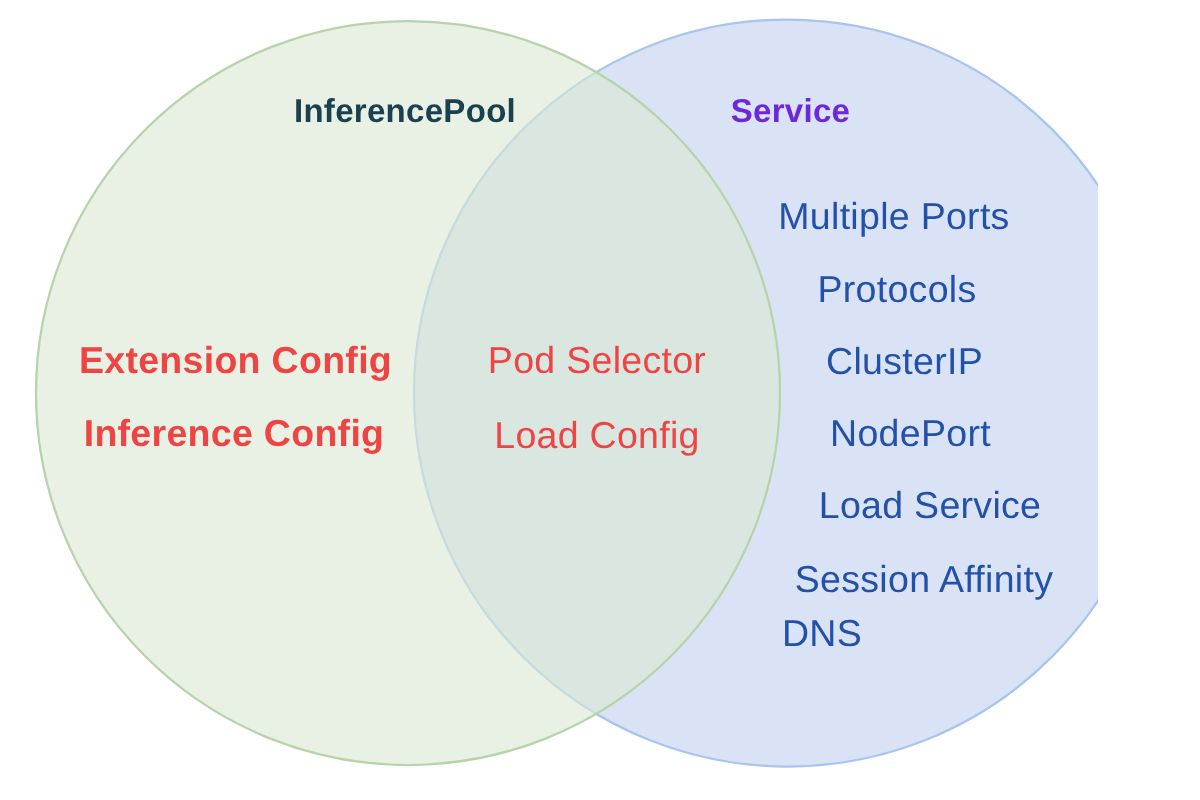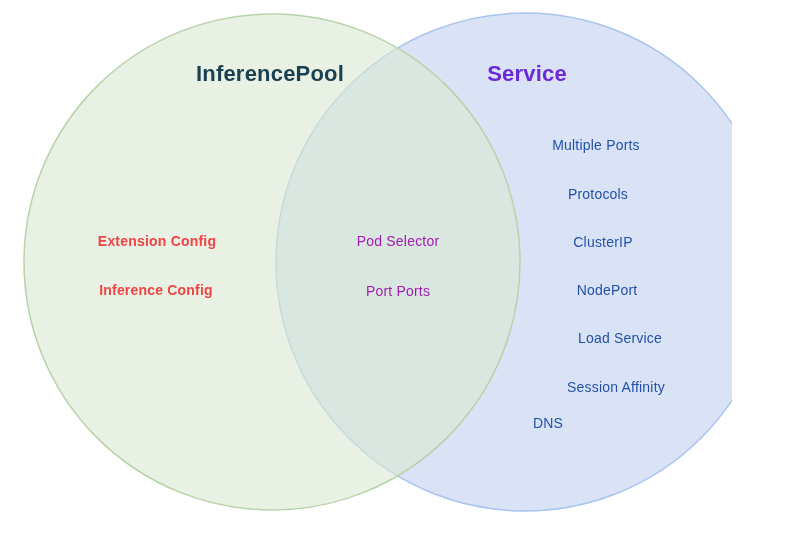--- a/index.html
+++ b/index.html
@@ -17,31 +17,31 @@
   }
   .venn-svg {
     position: absolute;
     top: 0;
     left: 0;
   }
   .label {
     position: absolute;
     transform: translate(-50%, -50%);
     white-space: nowrap;
-    font-size: 14px;
+    font-size: 25px;
     letter-spacing: 0.2px;
   }
   .title {
     font-size: 22px;
     font-weight: bold;
     letter-spacing: 0.2px;
   }
   .left-title   { color: #1b4151; }
   .left-item    { color: #ef4444; font-weight: bold; }
-  .mid-item     { color: #a21caf; }
+  .mid-item     { color: #ef4444; }
   .right-title  { color: #6d28d9; }
   .right-item   { color: #2351aa; }
 </style>
 </head>
 <body>
 
 <div class="canvas">
 
   <svg class="venn-svg" width="800" height="533" viewBox="0 0 800 533">
 
@@ -50,21 +50,21 @@
     <circle cx="272" cy="262" r="248" fill="rgba(218,232,211,0.62)" stroke="#b7d3aa" stroke-width="1.5"></circle>
   </svg>
 
   <div class="label title left-title" style="left:270px; top:74px;">InferencePool</div>
   <div class="label title right-title" style="left:527px; top:74px;">Service</div>
 
   <div class="label left-item" style="left:157px; top:241px;">Extension Config</div>
   <div class="label left-item" style="left:156px; top:290px;">Inference Config</div>
 
   <div class="label mid-item" style="left:398px; top:241px;">Pod Selector</div>
-  <div class="label mid-item" style="left:398px; top:291px;">Port Ports</div>
+  <div class="label mid-item" style="left:398px; top:291px;">Load Config</div>
 
   <div class="label right-item" style="left:596px; top:145px;">Multiple Ports</div>
   <div class="label right-item" style="left:603px; top:242px;">ClusterIP</div>
   <div class="label right-item" style="left:598px; top:194px;">Protocols</div>
   <div class="label right-item" style="left:607px; top:290px;">NodePort</div>
   <div class="label right-item" style="left:620px; top:338px;">Load Service</div>
   <div class="label right-item" style="left:616px; top:387px;">Session Affinity</div>
   <div class="label right-item" style="left:548px; top:423px;">DNS</div>
 
 </div>

